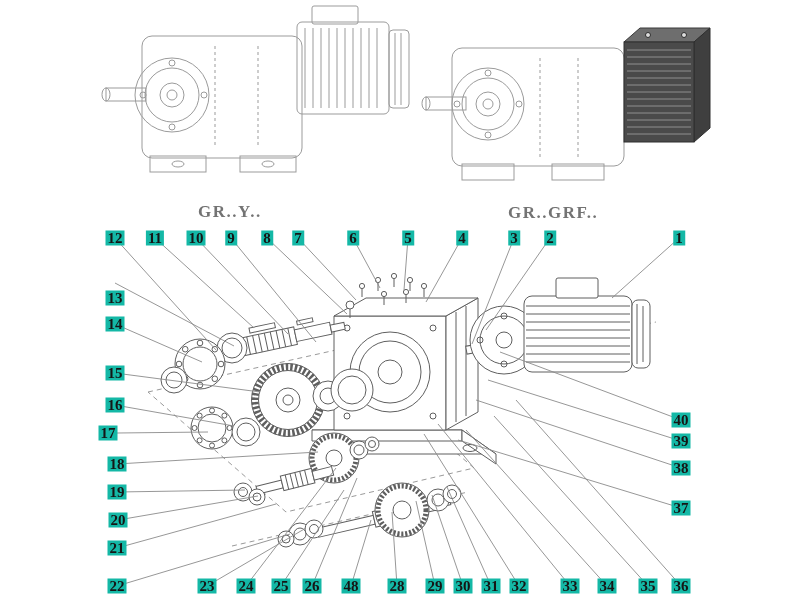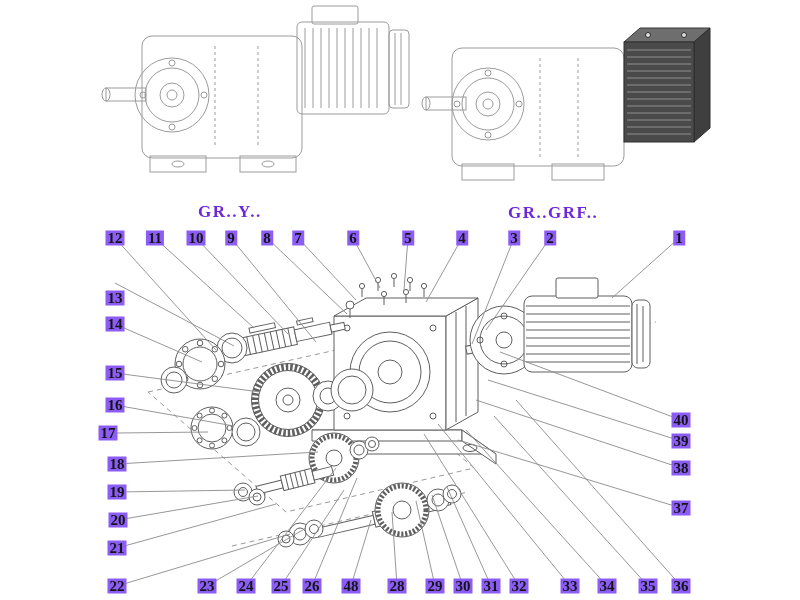--- a/index.html
+++ b/index.html
@@ -6,24 +6,24 @@
   .stage{
     position:relative;width:800px;height:600px;background:#fff;overflow:hidden;
     font-family:"Liberation Serif",serif;
   }
   .artwork,.leaders,.callout-layer{position:absolute;top:0;left:0;width:800px;height:600px;}
   .leaders line{stroke:#8b8b8b;stroke-width:0.9;}
   .callout-layer{pointer-events:none;}
   .callout{
     position:absolute;transform:translate(-50%,-50%);
     font:700 15px "Liberation Serif",serif;color:#151515;
-    background:#8b5cf6;padding:0 2px;line-height:1;white-space:nowrap;
+    background:#14b8a6;padding:0 2px;line-height:1;white-space:nowrap;
   }
   .variant-label{
-    position:absolute;font:700 17px "Liberation Serif",serif;color:#6d28d9;
+    position:absolute;font:700 17px "Liberation Serif",serif;color:#737373;
     letter-spacing:1.5px;white-space:nowrap;
   }
 </style>
 </head>
 <body>
 
 <div class="stage">
 
   <svg class="artwork" viewBox="0 0 800 600">
 

